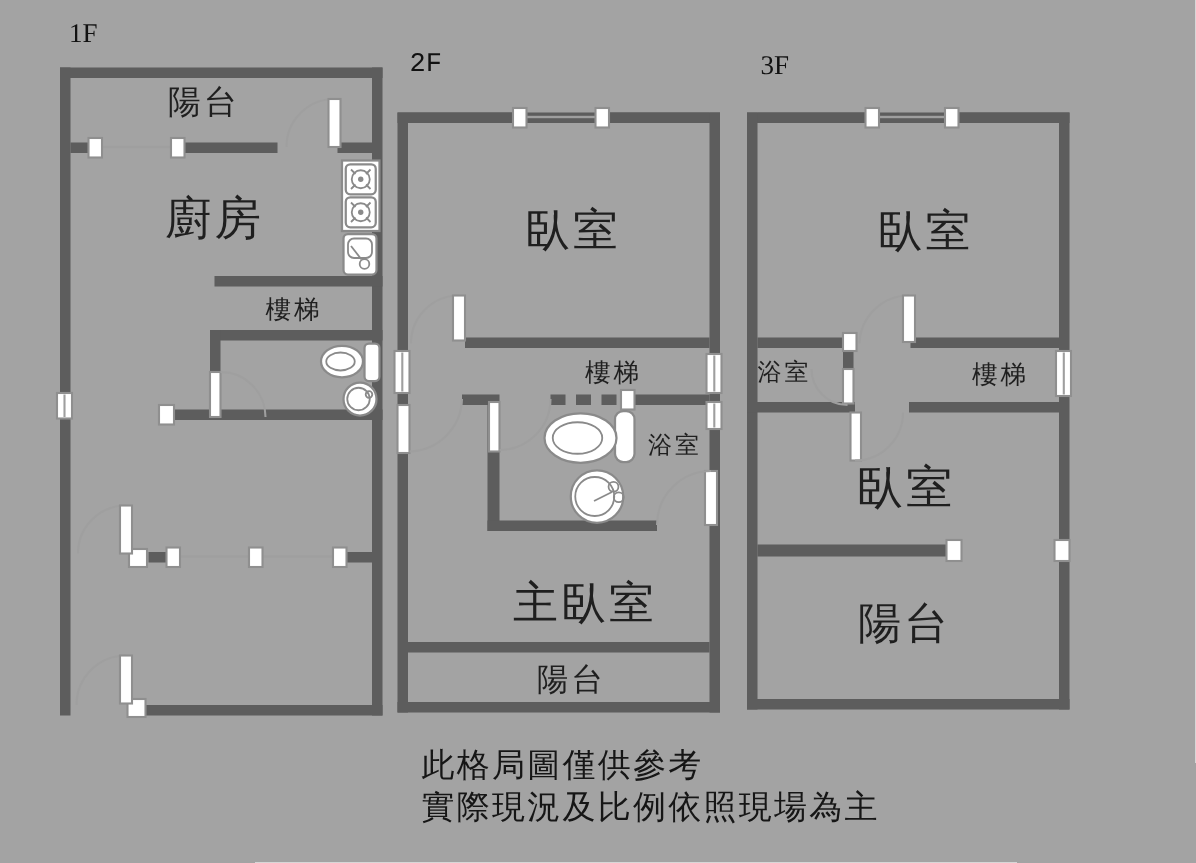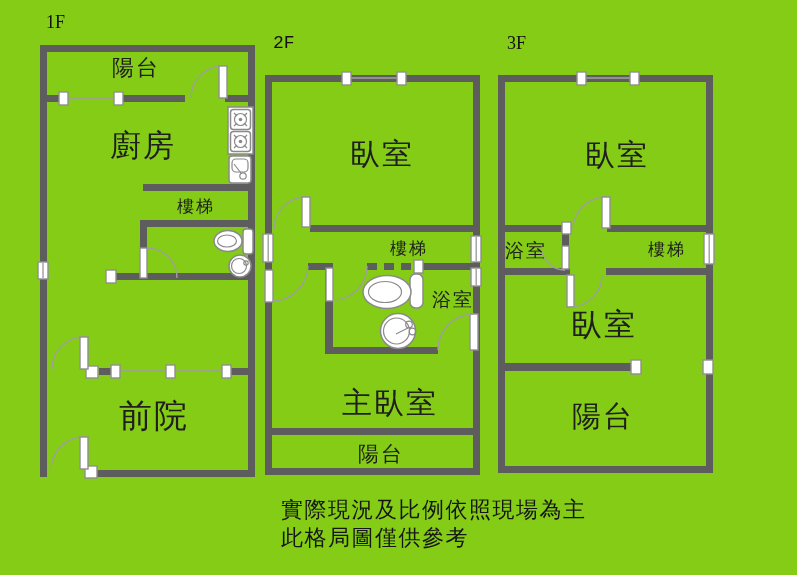--- a/index.html
+++ b/index.html
@@ -1,27 +1,27 @@
 <!DOCTYPE html>
 <html><head>
 <meta charset="utf-8">
 <style>
   html,body{margin:0;padding:0;background:#fff;}
-  #stage{position:relative;width:797px;height:575px;background:#84cc16;overflow:hidden;
+  #stage{position:relative;width:797px;height:575px;background:#a3a3a3;overflow:hidden;
          font-family:"Liberation Sans",sans-serif;}
   #plan-svg{position:absolute;left:0;top:0;}
   .w{fill:#5d5d5d;}
   .thin{fill:#9f9f9f;}
   .frame{fill:#ffffff;stroke:#8f8f8f;stroke-width:1.4;}
   .arc{fill:none;stroke:#9f9f9f;stroke-width:1.4;}
   .fx{fill:#ffffff;stroke:#8a8a8a;stroke-width:1.5;}
   .fx2{fill:none;stroke:#8a8a8a;stroke-width:1.2;}
   .lbl{position:absolute;color:#1f1f1f;white-space:nowrap;letter-spacing:2px;line-height:1;}
   .flbl{position:absolute;color:#111;font-family:"Liberation Serif",serif;font-size:18px;line-height:1;}
-  .fs17{font-size:17px;} .fs19{font-size:19px;text-align:right;} .fs21{font-size:21px;}
+  .fs17{font-size:17px;} .fs19{font-size:16px;text-align:right;} .fs21{font-size:21px;}
   .fs22{font-size:22px;} .fs24{font-size:30px;} .fs27{font-size:31px;}
   .fs29{font-size:29px;} .fs30{font-size:30px;} .fs31{font-size:31px;} .fs33{font-size:33px;}
   #disclaimer{position:absolute;left:281px;top:496px;color:#161616;font-size:22px;
               letter-spacing:1.5px;line-height:28px;}
 </style>
 </head>
 <body>
 
 <div id="stage">
 
@@ -209,32 +209,31 @@
     </g>
   </svg>
 
   <div class="flbl" style="left:46px;top:13px;">1F</div>
   <div class="flbl" style="left:273px;top:34px;font-family:Liberation Mono, monospace;">2F</div>
   <div class="flbl" style="left:507px;top:34px;">3F</div>
 
   <div class="lbl fs22" style="left:112px;top:57px;">陽台</div>
   <div class="lbl fs27" style="left:110px;top:130px;">廚房</div>
   <div class="lbl fs17" style="left:177px;top:198px;">樓梯</div>
-  <div class="lbl fs33" style="left:119px;top:399px;">前院</div>
 
   <div class="lbl fs30" style="left:350px;top:139px;">臥室</div>
   <div class="lbl fs17" style="left:390px;top:240px;">樓梯</div>
   <div class="lbl fs19" style="left:432px;top:290px;">浴室</div>
   <div class="lbl fs24" style="left:342px;top:388px;">主臥室</div>
   <div class="lbl fs21" style="left:358px;top:443px;">陽台</div>
 
   <div class="lbl fs30" style="left:585px;top:140px;">臥室</div>
   <div class="lbl fs19" style="left:505px;top:241px;">浴室</div>
   <div class="lbl fs17" style="left:648px;top:241px;">樓梯</div>
   <div class="lbl fs31" style="left:571px;top:309px;">臥室</div>
   <div class="lbl fs29" style="left:572px;top:402px;">陽台</div>
 
   <div id="disclaimer">
+    <div>此格局圖僅供參考</div>
     <div>實際現況及比例依照現場為主</div>
-    <div>此格局圖僅供參考</div>
   </div>
 
 </div>
 
 </body></html>

